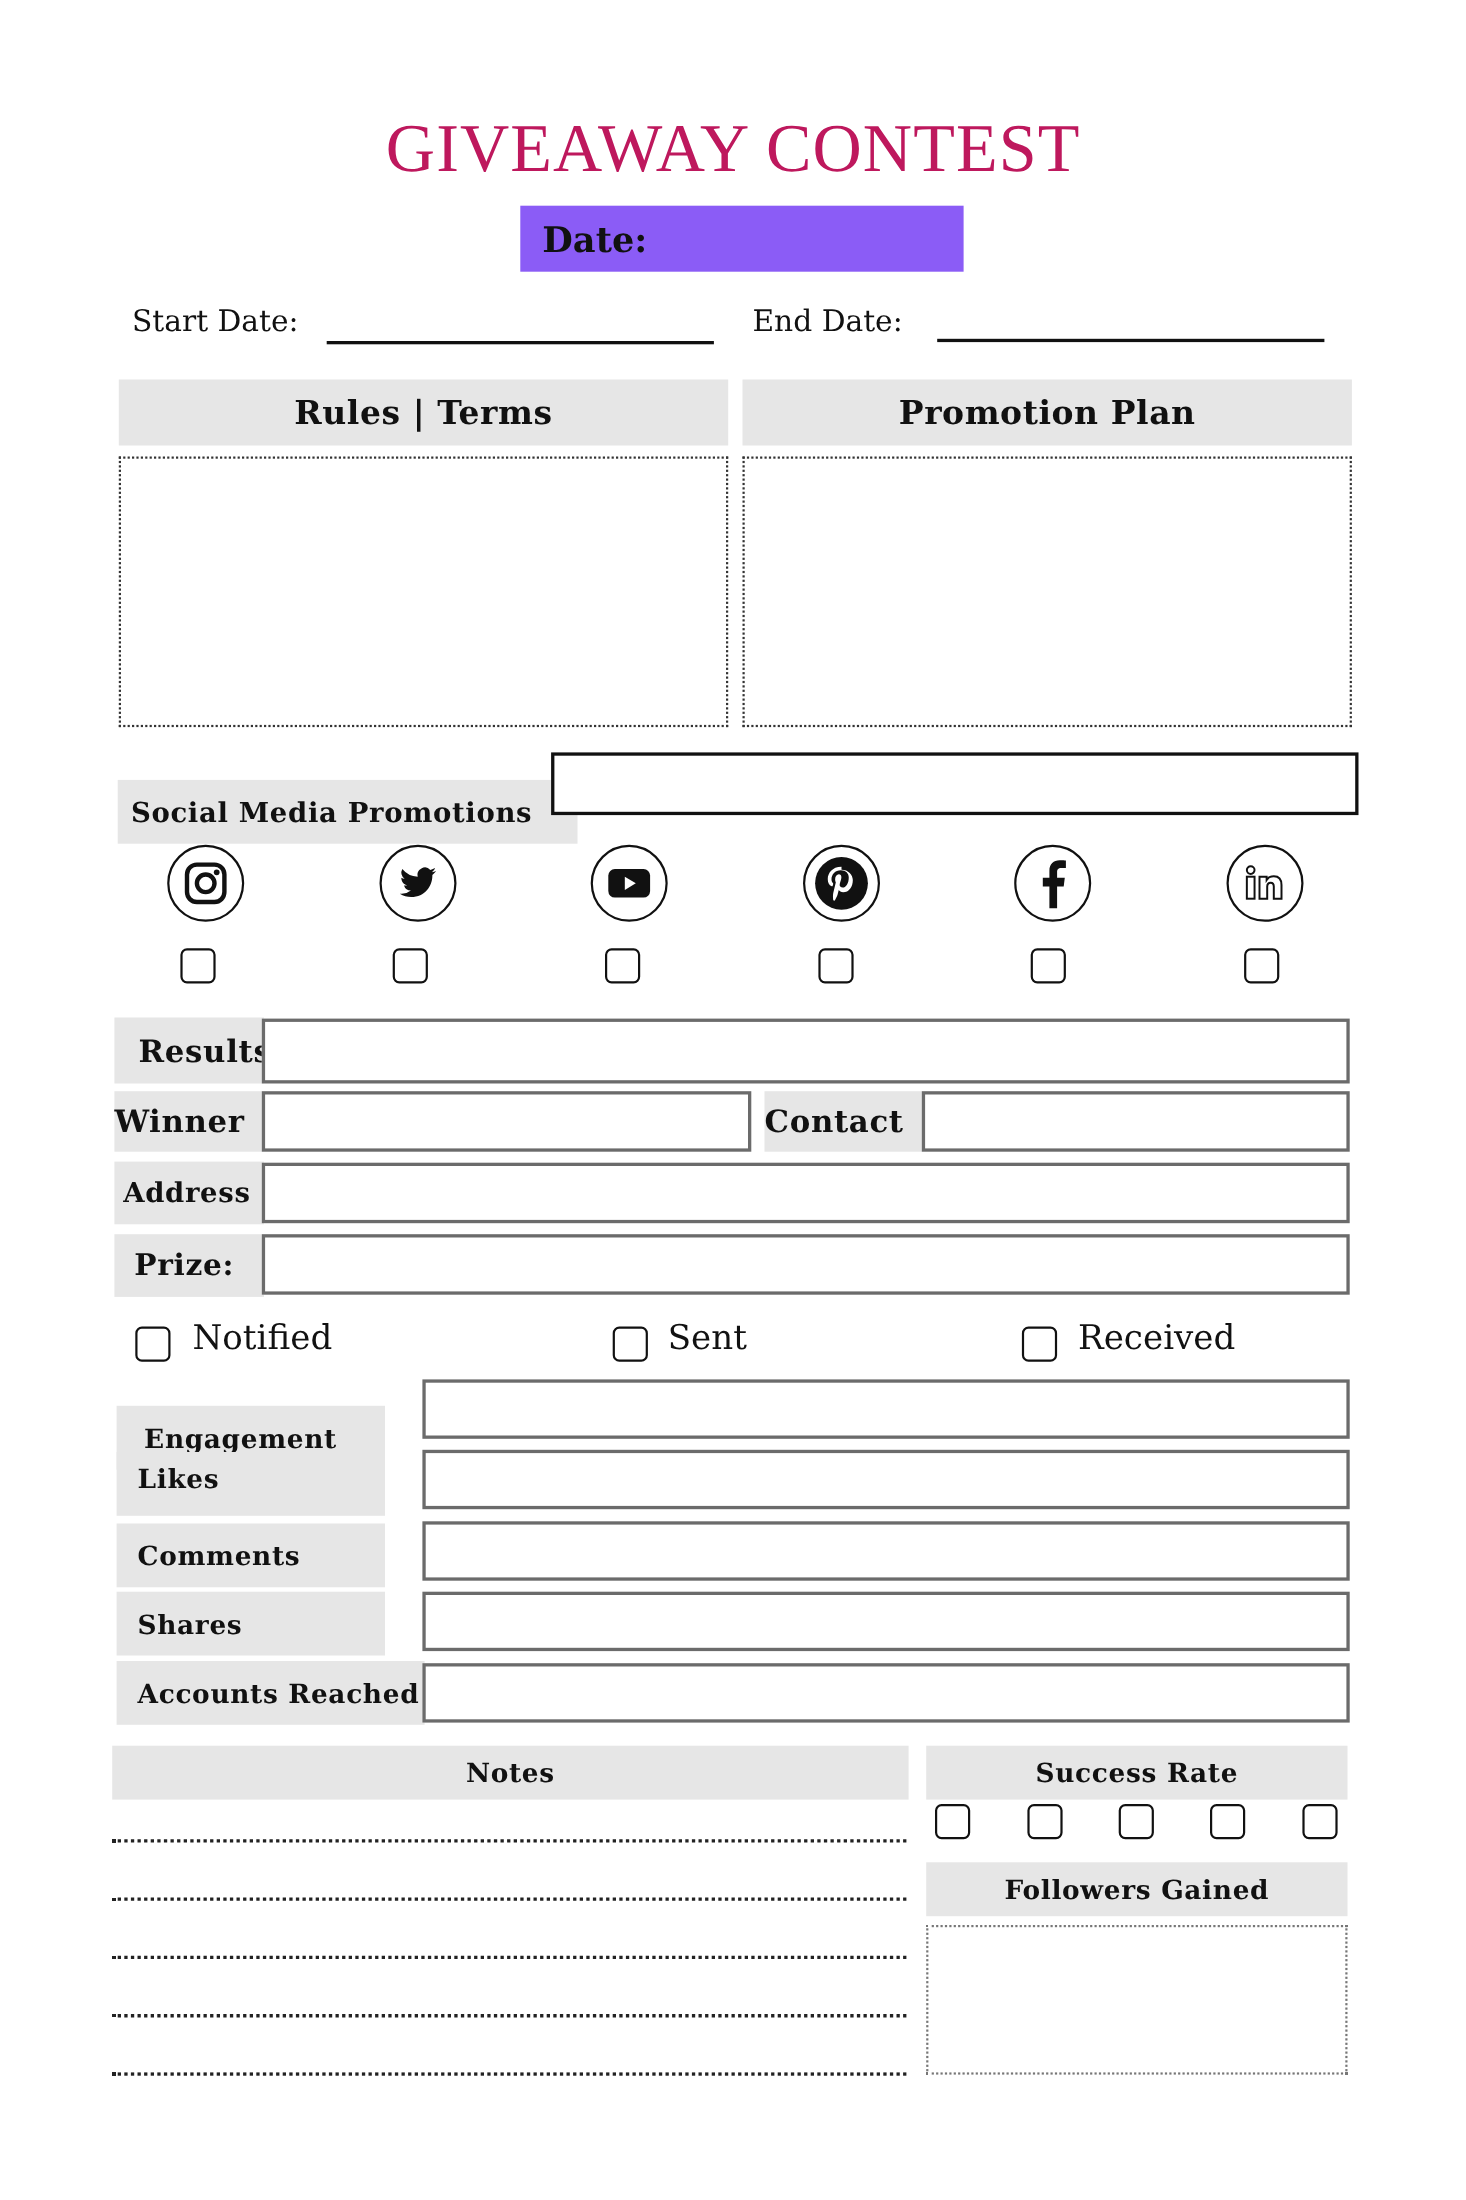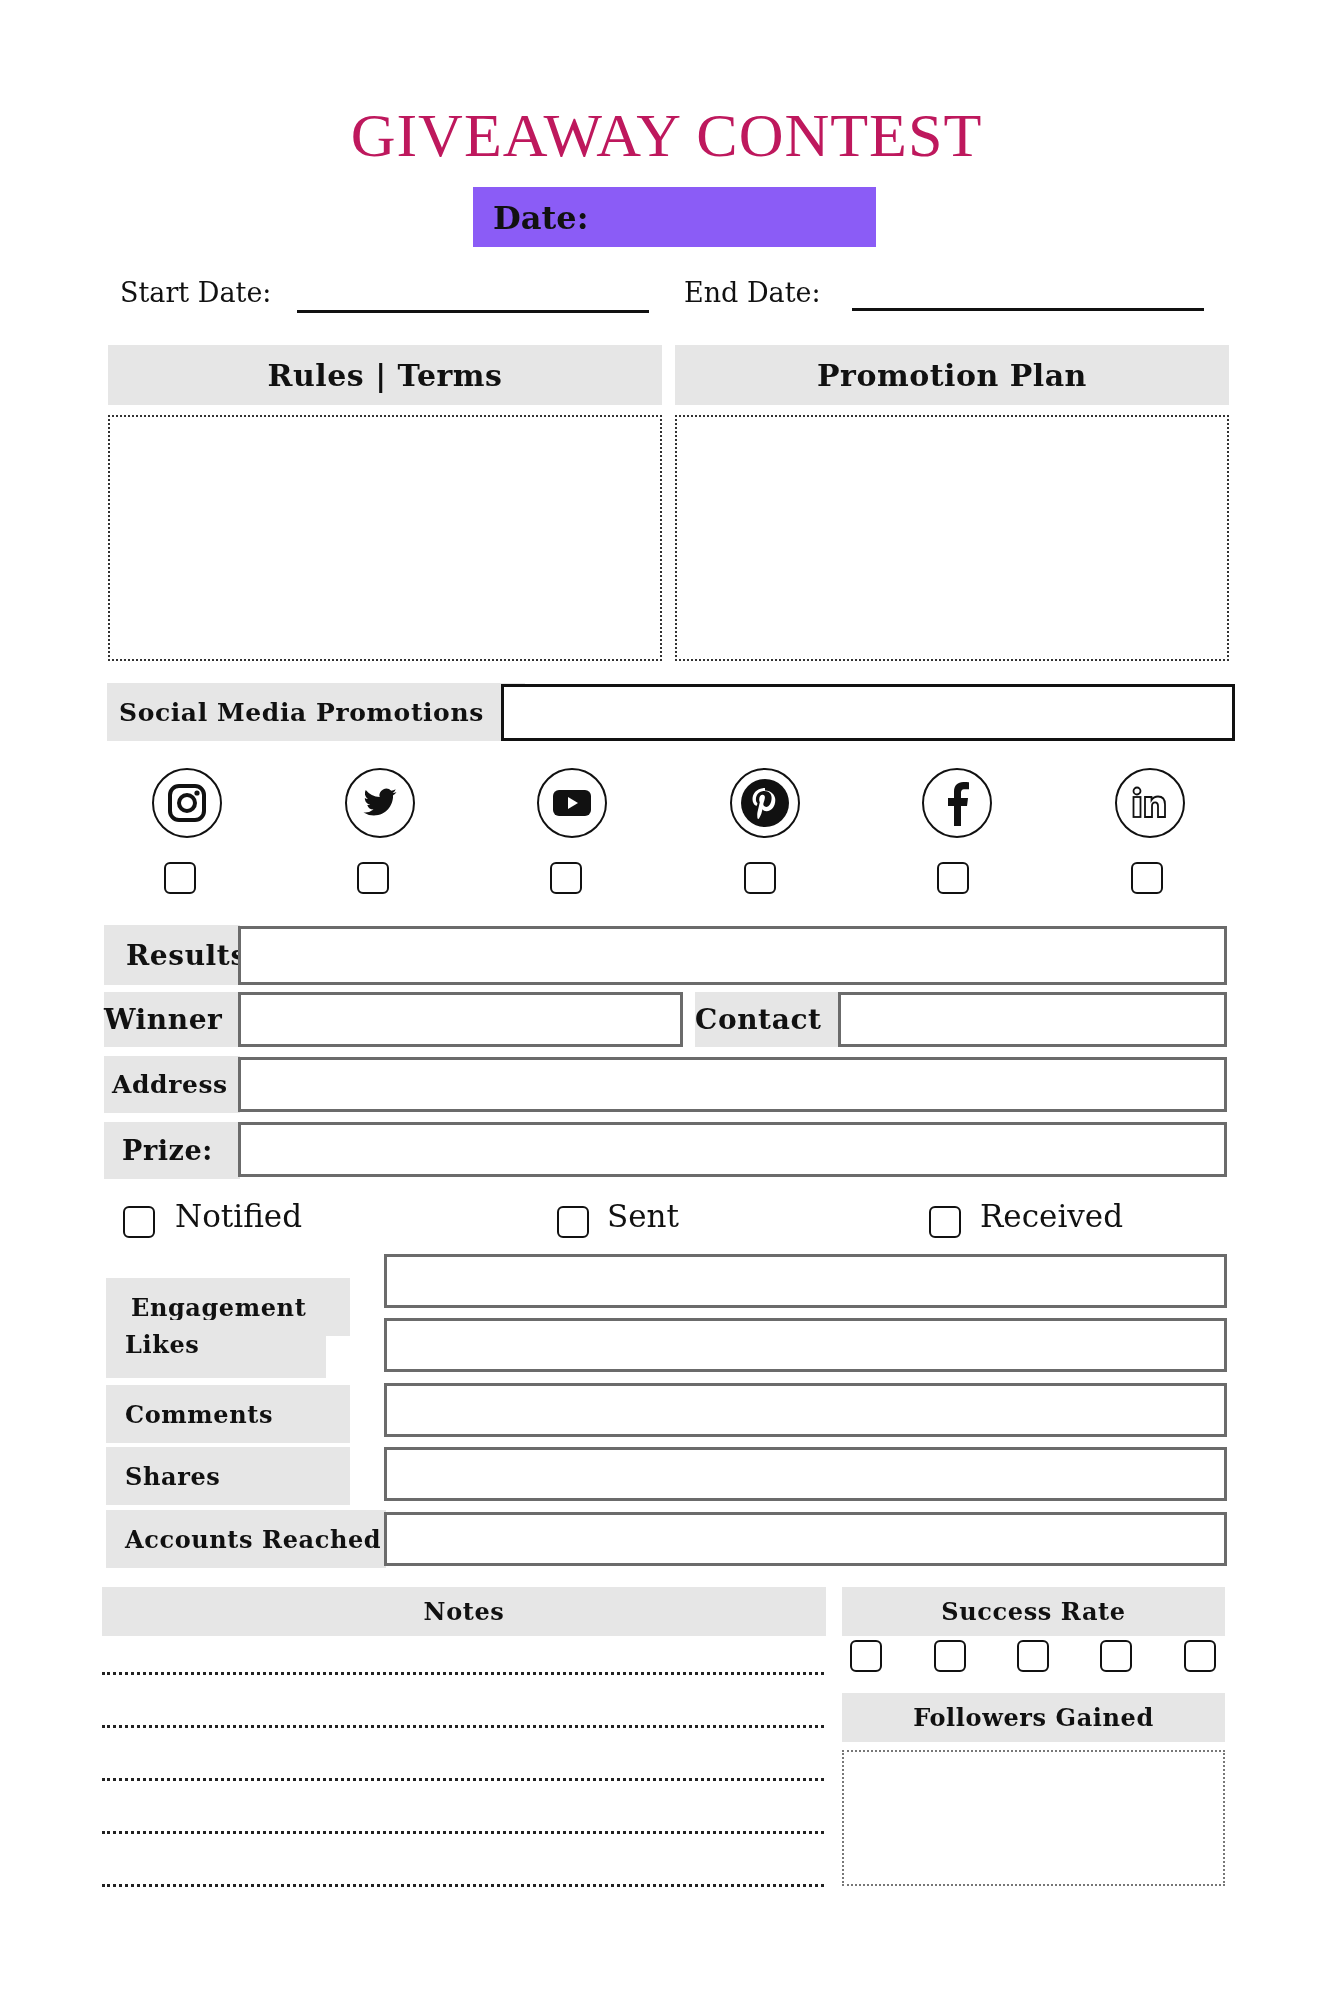--- a/index.html
+++ b/index.html
@@ -35,21 +35,21 @@
 <div class="abs uline" style="left:297px; top:310px; width:352px;"></div>
 <div class="abs lbl" style="left:684px; top:277px;">End Date:</div>
 <div class="abs uline" style="left:852px; top:308px; width:352px;"></div>
 
 <div class="abs hdr gray" style="left:108px; top:345px; width:554px; height:60px;">Rules | Terms</div>
 <div class="abs hdr gray" style="left:675px; top:345px; width:554px; height:60px;">Promotion Plan</div>
 
 <div class="abs dot-box" style="left:108px; top:415px; width:554px; height:246px;"></div>
 <div class="abs dot-box" style="left:675px; top:415px; width:554px; height:246px;"></div>
 
-<div class="abs side-label gray" style="left:107px; top:683px; width:418px; height:58px; padding-left:12px; font-size:25px;">Social Media Promotions</div>
+<div class="abs side-label gray" style="left:107px; top:709px; width:418px; height:58px; padding-left:12px; font-size:25px;">Social Media Promotions</div>
 <div class="abs field-dark" style="left:501px; top:684px; width:734px; height:57px;"></div>
 
 <div class="abs icon-circle" style="left:152px; top:768px;">
   <svg width="40" height="40" viewBox="0 0 40 40">
       <rect x="3" y="3" width="34" height="34" rx="9" fill="none" stroke="#111" stroke-width="4"></rect>
       <circle cx="20" cy="20" r="8" fill="none" stroke="#111" stroke-width="4"></circle>
       <circle cx="30" cy="10" r="2.6" fill="#111"></circle>
     </svg>
 </div>
 <div class="abs icon-circle" style="left:345px; top:768px;">
@@ -106,21 +106,21 @@
 <div class="abs cbox" style="left:123px; top:1206px;"></div>
 <div class="abs lbl" style="left:175px; top:1198px; font-size:31px;">Notified</div>
 <div class="abs cbox" style="left:557px; top:1206px;"></div>
 <div class="abs lbl" style="left:607px; top:1198px; font-size:31px;">Sent</div>
 <div class="abs cbox" style="left:929px; top:1206px;"></div>
 <div class="abs lbl" style="left:980px; top:1198px; font-size:31px;">Received</div>
 
 <div class="abs side-label gray" style="left:106px; top:1254px; width:244px; height:58px; padding-left:25px; font-size:24px;margin-top:24px;">Engagement</div>
 <div class="abs field" style="left:384px; top:1254px; width:843px; height:54px; left:384px;"></div>
 
-<div class="abs side-label gray" style="left:106px; top:1320px; width:220px; height:58px; padding-left:19px; align-items:flex-start; padding-top:10px; font-size:24px;">Likes</div>
+<div class="abs side-label gray" style="left:106px; top:1320px; width:244px; height:58px; padding-left:19px; align-items:flex-start; padding-top:10px; font-size:24px;">Likes</div>
 <div class="abs field" style="left:384px; top:1318px; width:843px; height:54px;"></div>
 
 <div class="abs side-label gray" style="left:106px; top:1385px; width:244px; height:58px; padding-left:19px; font-size:24px;">Comments</div>
 <div class="abs field" style="left:384px; top:1383px; width:843px; height:54px;"></div>
 
 <div class="abs side-label gray" style="left:106px; top:1447px; width:244px; height:58px; padding-left:19px; font-size:24px;">Shares</div>
 <div class="abs field" style="left:384px; top:1447px; width:843px; height:54px;"></div>
 
 <div class="abs side-label gray" style="left:106px; top:1510px; width:280px; height:58px; padding-left:19px; font-size:24px;">Accounts Reached</div>
 <div class="abs field" style="left:384px; top:1512px; width:843px; height:54px;"></div>

